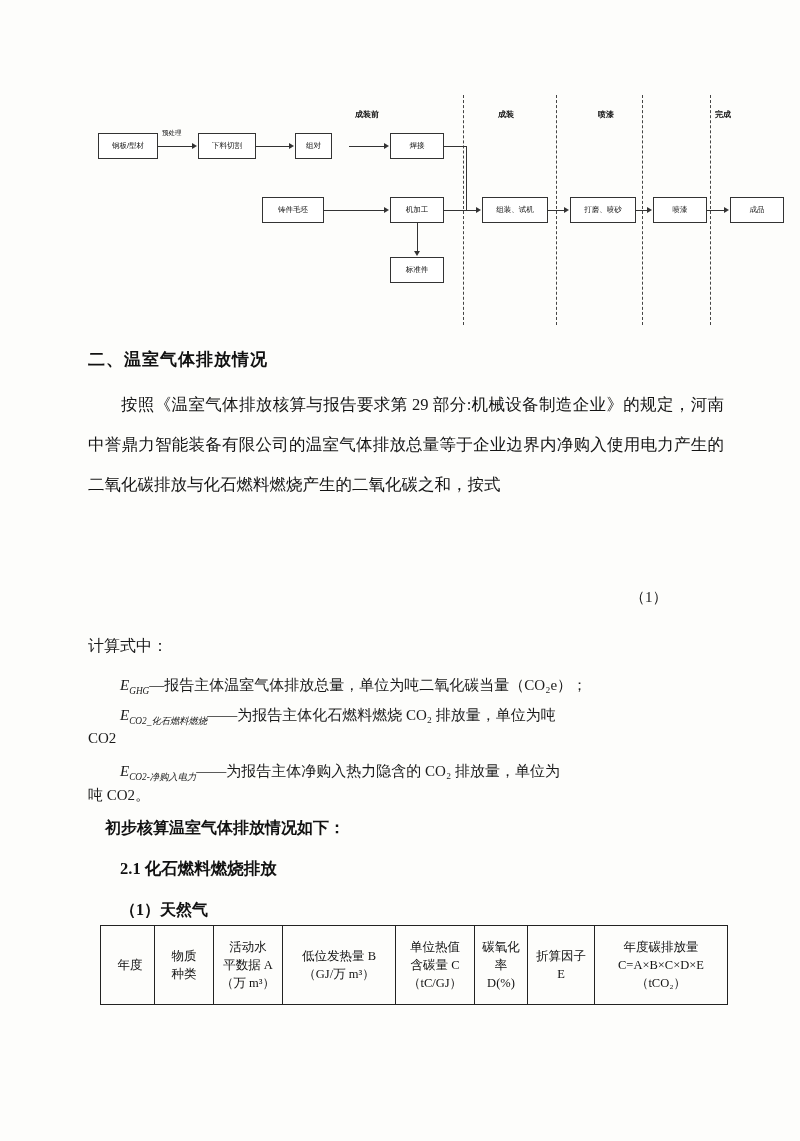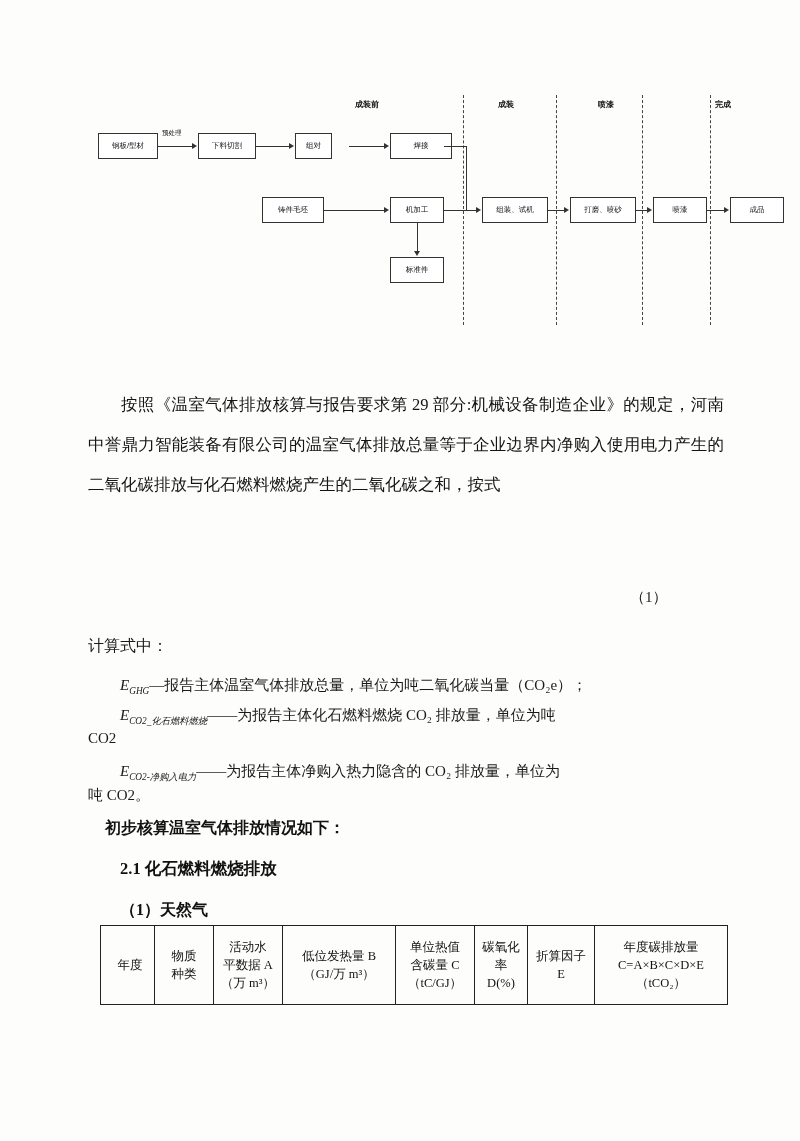--- a/index.html
+++ b/index.html
@@ -30,20 +30,21 @@
     width: 680px;
     height: 245px;
   }
   .phase-label {
     position: absolute;
     font-family: "Liberation Sans", sans-serif;
     font-size: 8px;
     font-weight: bold;
     color: #111;
     white-space: nowrap;
+    margin-top: 10px;
   }
   .divider {
     position: absolute;
     width: 0;
     border-left: 1px dashed #444;
     top: 10px;
     height: 230px;
   }
   .node {
     position: absolute;
@@ -197,21 +198,21 @@
     <div class="phase-label" style="left:645px; top:14px;">完成</div>
 
     <div class="divider" style="left:393px;"></div>
     <div class="divider" style="left:486px;"></div>
     <div class="divider" style="left:572px;"></div>
     <div class="divider" style="left:640px;"></div>
 
     <div class="node" style="left:28px;  top:48px;  width:60px; height:26px;">钢板/型材</div>
     <div class="node" style="left:128px; top:48px;  width:58px; height:26px;">下料切割</div>
     <div class="node" style="left:225px; top:48px;  width:37px; height:26px;">组对</div>
-    <div class="node" style="left:320px; top:48px;  width:62px; height:26px;">焊接</div>
+    <div class="node" style="left:320px; top:48px;  width:54px; height:26px;">焊接</div>
     <div class="node" style="left:192px; top:112px; width:62px; height:26px;">铸件毛坯</div>
     <div class="node" style="left:320px; top:112px; width:54px; height:26px;">机加工</div>
     <div class="node" style="left:320px; top:172px; width:54px; height:26px;">标准件</div>
     <div class="node" style="left:412px; top:112px; width:66px; height:26px;">组装、试机</div>
     <div class="node" style="left:500px; top:112px; width:66px; height:26px;">打磨、喷砂</div>
     <div class="node" style="left:583px; top:112px; width:54px; height:26px;">喷漆</div>
     <div class="node" style="left:660px; top:112px; width:54px; height:26px;">成品</div>
 
     <div class="edge-label" style="left:92px; top:44px;">预处理</div>
 
@@ -240,20 +241,21 @@
     <div class="conn h" style="left:478px; top:125px; width:17px;"></div>
     <div class="arrow-r" style="left:494px; top:122px;"></div>
 
     <div class="conn h" style="left:566px; top:125px; width:12px;"></div>
     <div class="arrow-r" style="left:577px; top:122px;"></div>
 
     <div class="conn h" style="left:637px; top:125px; width:18px;"></div>
     <div class="arrow-r" style="left:654px; top:122px;"></div>
   </div>
 
+  <div class="section-heading">二、温室气体排放情况</div>
 
   <div class="para" id="para1">按照《温室气体排放核算与报告要求第 29 部分:机械设备制造企业》的规定，河南中誉鼎力智能装备有限公司的温室气体排放总量等于企业边界内净购入使用电力产生的二氧化碳排放与化石燃料燃烧产生的二氧化碳之和，按式</div>
 
   <div class="formula-line">
     <span class="eqno">（1）</span>
   </div>
 
   <div class="calc-label">计算式中：</div>
 
   <div class="def" id="def1">

